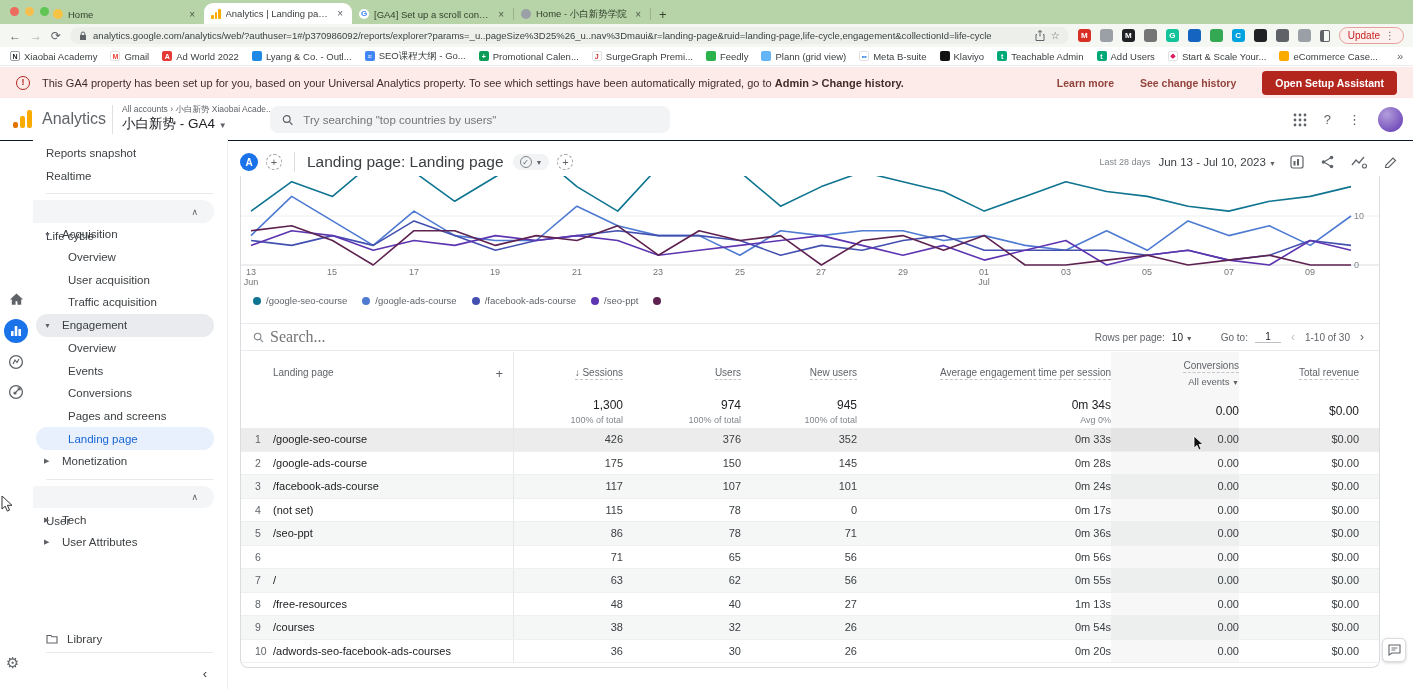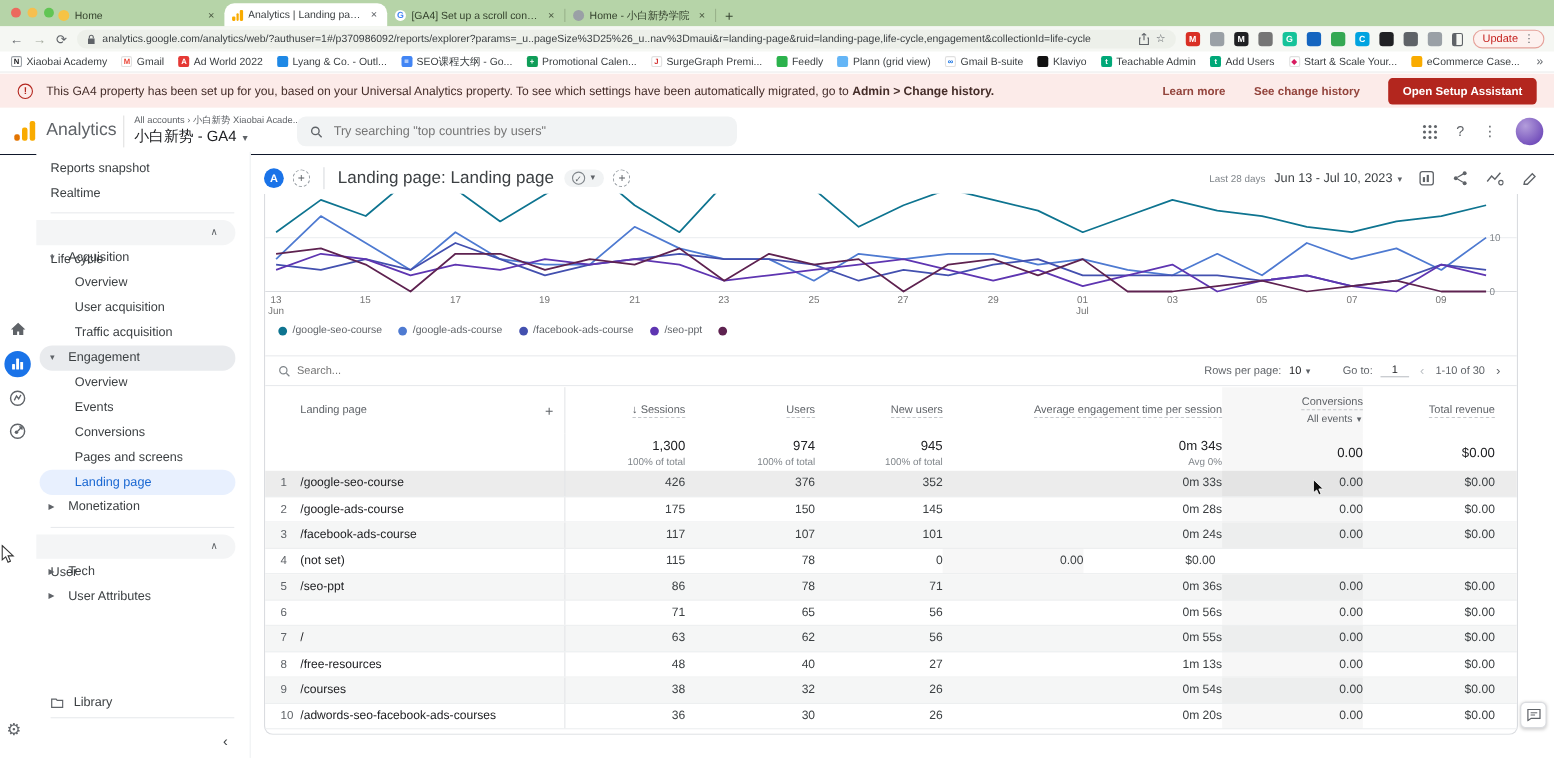--- a/index.html
+++ b/index.html
@@ -137,22 +137,22 @@
     line-height:10px; }
   .y-tick { position:absolute; left:1113px; font-size:9px; color:#80868b; }
   .legend { position:absolute; top:119px; left:12px; display:flex; align-items:center; gap:15px; }
   .lg-item { display:flex; align-items:center; gap:5px; font-size:9.5px; color:#5f6368; }
   .lg-dot { width:8px; height:8px; border-radius:50%; }
 
   .controls { position:absolute; top:147px; left:0; right:0; height:28px;
     border-top:1px solid #e8eaed; border-bottom:1px solid #e8eaed; display:flex;
     align-items:center; padding:0 12px; }
   .tsearch { display:flex; align-items:center; gap:6px; flex:1; }
-  .tsearch input { border:none; outline:none; font-size:10px; color:#5f6368; width:200px;
-    font-family:Liberation Sans, sans-serif; background:transparent; }
+  .tsearch input { border:none; outline:none; font-size:16px; color:#5f6368; width:200px;
+    font-family:Liberation Serif, serif; background:transparent; }
   .ctrl-right { display:flex; align-items:center; gap:7px; font-size:10px; color:#5f6368; }
   .ctrl-val { color:#202124; }
   .goto-in { width:26px; border:none; border-bottom:1px solid #bdc1c6; text-align:center;
     font-size:10px; color:#202124; outline:none; font-family:inherit; }
   .pg-ar { font-size:12px; padding:0 3px; }
   .pg-prev { color:#bdc1c6; }
   .pg-next { color:#5f6368; }
 
   
   .thead,.totals,.t-row { display:flex; align-items:stretch; }
@@ -290,21 +290,21 @@
       <span class="bm-item">
         <span class="bm-ico" style="background: rgb(43, 178, 76); color: rgb(255, 255, 255);"></span>
         <span>Feedly</span>
       </span>
       <span class="bm-item">
         <span class="bm-ico" style="background: rgb(100, 181, 246); color: rgb(255, 255, 255);"></span>
         <span>Plann (grid view)</span>
       </span>
       <span class="bm-item">
         <span class="bm-ico" style="background: rgb(255, 255, 255); color: rgb(6, 104, 225); border: 1px solid rgb(224, 224, 224);">∞</span>
-        <span>Gmail B-suite</span>
+        <span>Meta B-suite</span>
       </span>
       <span class="bm-item">
         <span class="bm-ico" style="background: rgb(17, 17, 17); color: rgb(255, 255, 255);"></span>
         <span>Klaviyo</span>
       </span>
       <span class="bm-item">
         <span class="bm-ico" style="background: rgb(0, 168, 120); color: rgb(255, 255, 255);">t</span>
         <span>Teachable Admin</span>
       </span>
       <span class="bm-item">
@@ -680,20 +680,21 @@
           <div class="cell c-rev">$0.00</div>
         </div>
         <div class="t-row">
           <div class="left-block">
             <span class="c-num">4</span>
             <span class="c-page">(not set)</span>
           </div>
           <div class="cell c-sess">115</div>
           <div class="cell c-users">78</div>
           <div class="cell c-new">0</div>
+          <div class="cell c-eng">0m 17s</div>
           <div class="cell c-conv">0.00</div>
           <div class="cell c-rev">$0.00</div>
         </div>
         <div class="t-row alt">
           <div class="left-block">
             <span class="c-num">5</span>
             <span class="c-page">/seo-ppt</span>
           </div>
           <div class="cell c-sess">86</div>
           <div class="cell c-users">78</div>

